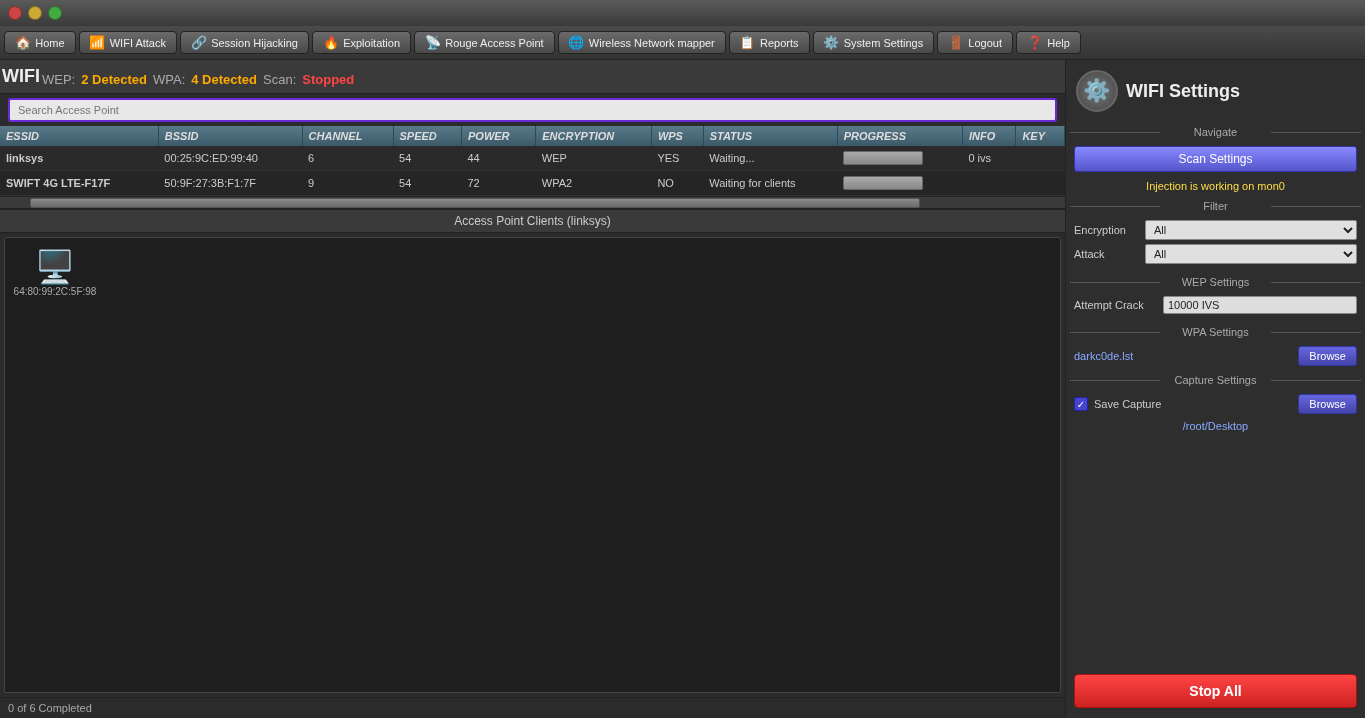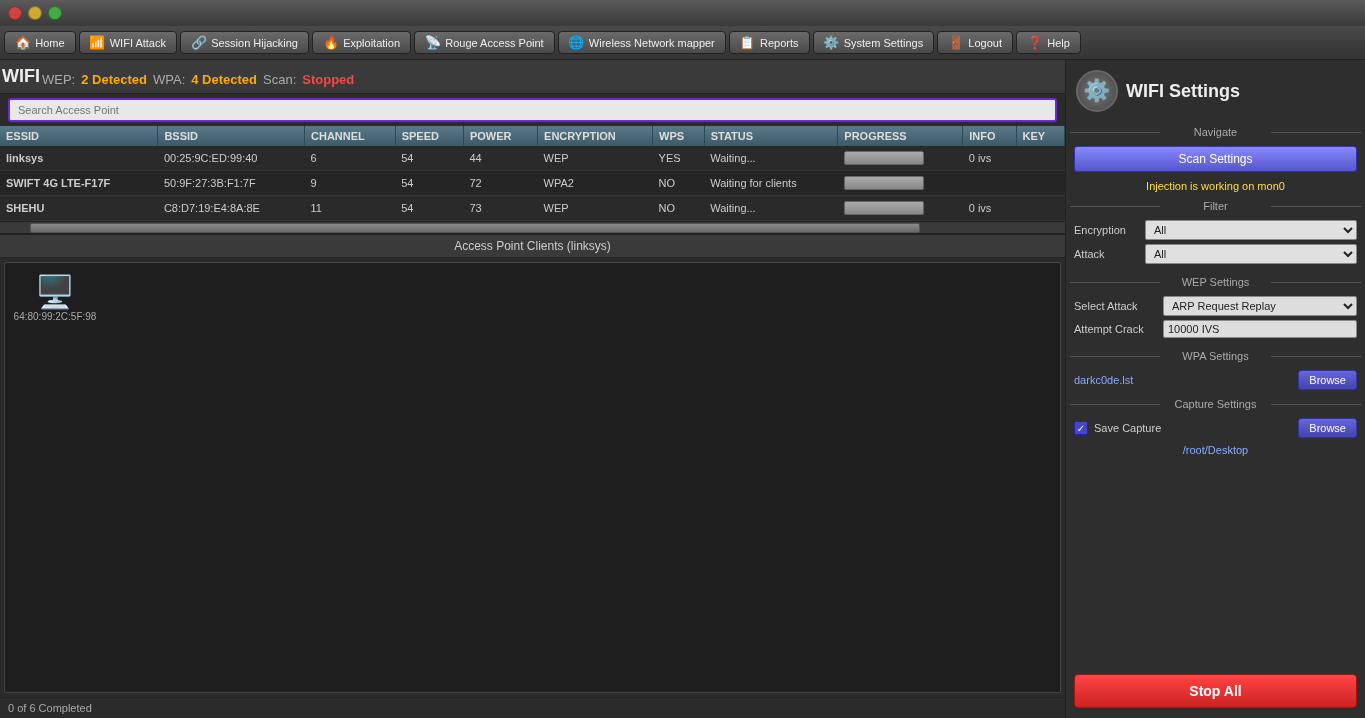--- a/index.html
+++ b/index.html
@@ -106,20 +106,21 @@
 
     
     .ap-table {
       width: 100%;
       border-collapse: collapse;
       font-size: 11px;
     }
     .ap-table thead tr {
       background: linear-gradient(to bottom, #5a7a8a, #3a5a6a);
       color: #ddd;
+      font-style: italic;
     }
     .ap-table thead th {
       padding: 4px 6px;
       text-align: left;
       border-right: 1px solid #2a4a5a;
       font-weight: bold;
       font-size: 11px;
     }
     .ap-table tbody tr { border-bottom: 1px solid #333; }
     .ap-table tbody tr:nth-child(odd) { background: #2a2a2a; }
@@ -491,35 +492,20 @@
     <td>72</td>
     <td>WPA2</td>
     <td>NO</td>
     <td class="waiting">Waiting for clients</td>
     <td>
       <div class="progress-bar-container"></div>
     </td>
     <td></td>
     <td></td>
   </tr>
-            <tr>
-    <td class="essid-col">SHEHU</td>
-    <td class="bssid-col">C8:D7:19:E4:8A:8E</td>
-    <td>11</td>
-    <td>54</td>
-    <td>73</td>
-    <td>WEP</td>
-    <td>NO</td>
-    <td class="waiting">Waiting...</td>
-    <td>
-      <div class="progress-bar-container"></div>
-    </td>
-    <td>0 ivs</td>
-    <td></td>
-  </tr>
           </tbody>
       </table>
       <div class="scroll-track">
         <div class="scroll-thumb"></div>
       </div>
     </div>
 
     <div class="clients-panel">
       <div class="clients-header">Access Point Clients (linksys)</div>
       <div class="clients-body">
@@ -567,26 +553,20 @@
           <option>All</option>
         </select>
       </div>
     </div>
 
     <div class="section-divider">
       <span>WEP Settings</span>
     </div>
     <div class="wep-settings-section">
       <div class="settings-row">
-        <span class="settings-label">Select Attack</span>
-        <select class="settings-input">
-          <option>ARP Request Replay</option>
-        </select>
-      </div>
-      <div class="settings-row">
         <span class="settings-label">Attempt Crack</span>
         <input class="settings-input" type="text" value="10000 IVS" style="">
       </div>
     </div>
 
     <div class="section-divider">
       <span>WPA Settings</span>
     </div>
     <div class="wpa-row">
       <span class="wordlist-path">darkc0de.lst</span>

